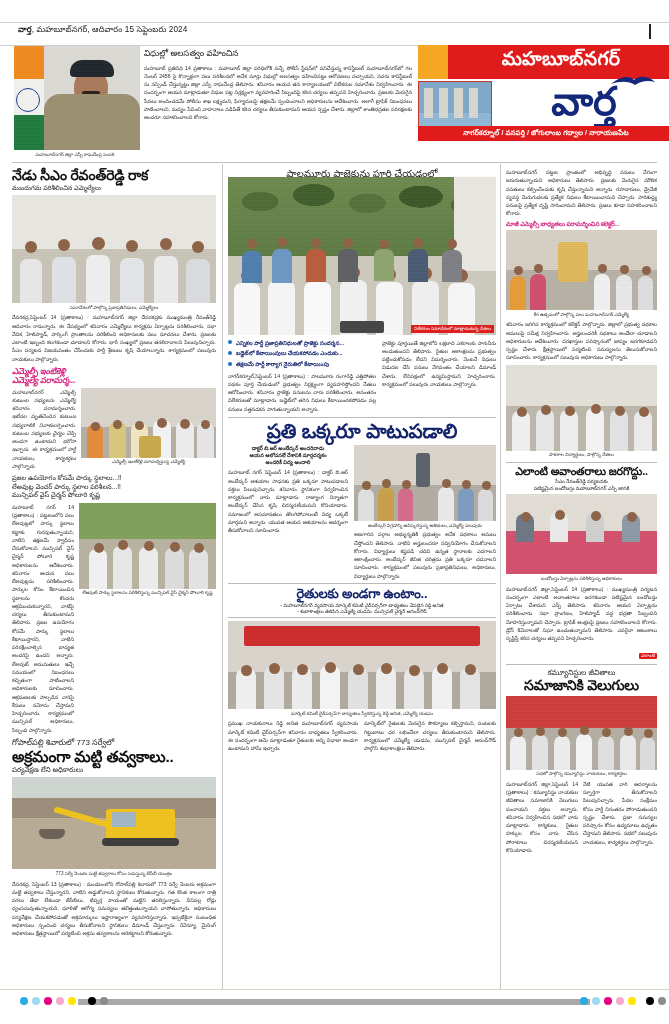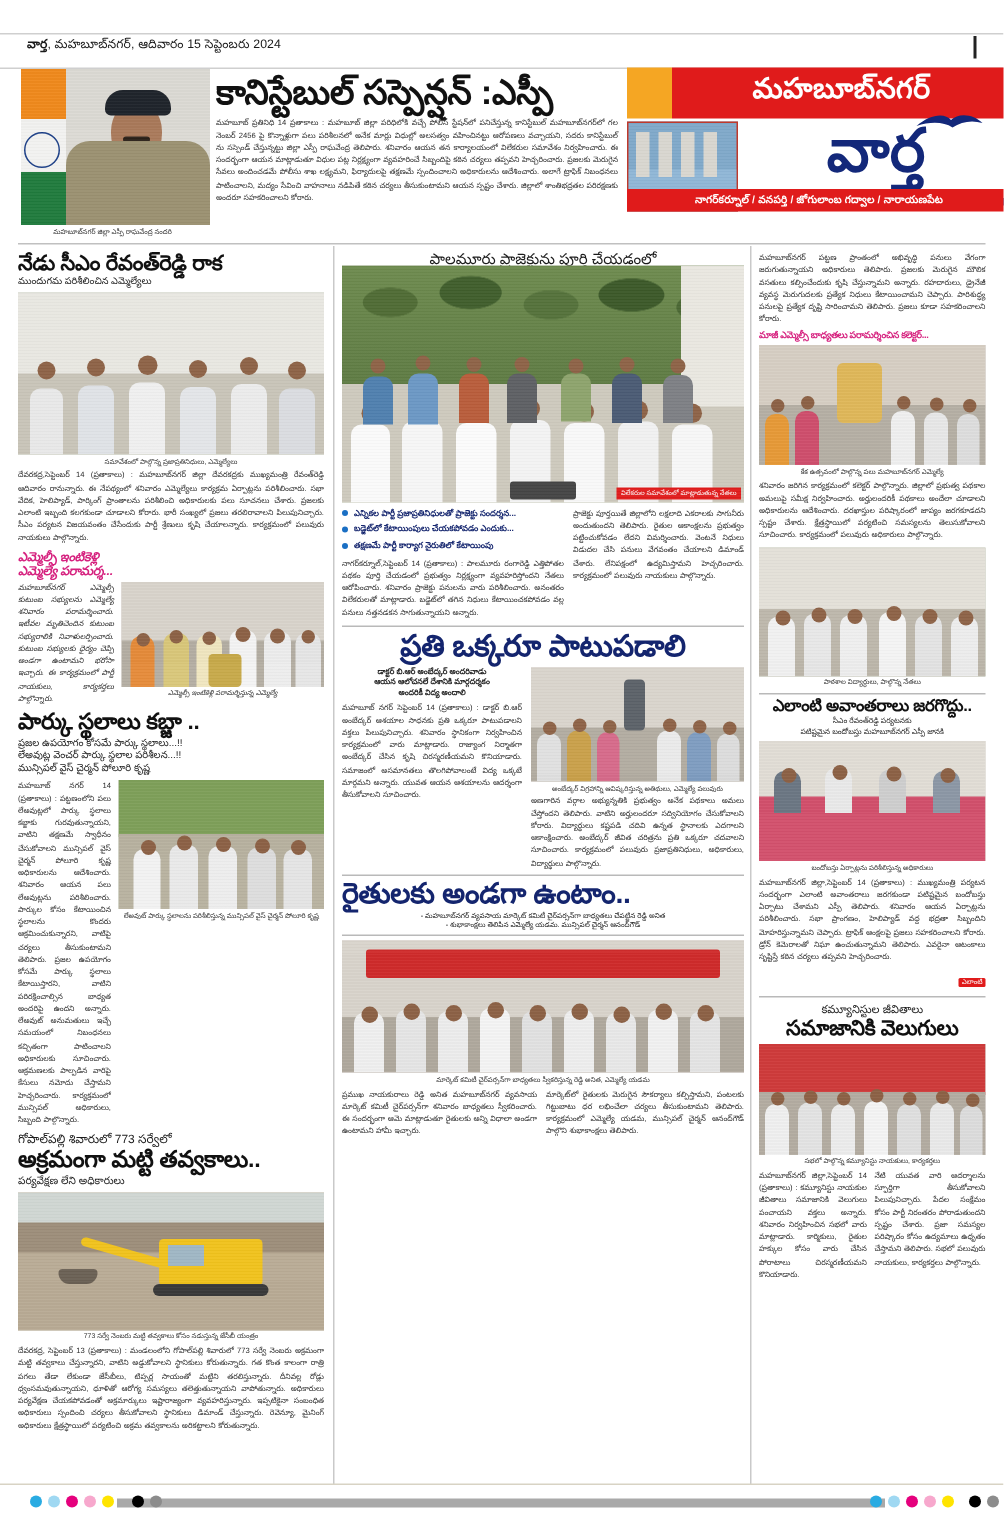--- a/index.html
+++ b/index.html
@@ -125,21 +125,21 @@
       <div class="face"></div>
         <div class="beret"></div>
         <div class="stach"></div>
       <div class="torso"></div>
       <div class="grain"></div>
     </div>
     <div class="photocap">మహబూబ్‌నగర్ జిల్లా ఎస్పీ రాఘవేంద్ర నందరి</div>
   </div>
 
   <div class="col" style="left:144px;top:48px;width:268px;">
-    <div class="hl" style="font-size:23px;margin-top:1px;">కానిస్టేబుల్ సస్పెన్షన్ :ఎస్పీ</div>
+    <div class="kick">విధుల్లో అలసత్వం వహించిన</div>
     <div class="body" style="margin-top:5px;">మహబూబ్ ప్రతినిధి 14 ప్రతాకాలు : మహబూబ్ జిల్లా పరిధిలోకి వచ్చే పోలీస్ స్టేషన్‌లో పనిచేస్తున్న కానిస్టేబుల్ మహబూబ్‌నగర్‌లో గల నెంబర్ 2456 పై కొన్నాళ్లుగా పలు పరిశీలనలో అనేక మార్లు విధుల్లో అలసత్వం వహించినట్టు ఆరోపణలు వచ్చాయని, సదరు కానిస్టేబుల్ ను సస్పెండ్ చేస్తున్నట్టు జిల్లా ఎస్పీ రాఘవేంద్ర తెలిపారు. శనివారం ఆయన తన కార్యాలయంలో విలేకరుల సమావేశం నిర్వహించారు. ఈ సందర్భంగా ఆయన మాట్లాడుతూ విధుల పట్ల నిర్లక్ష్యంగా వ్యవహరించే సిబ్బందిపై కఠిన చర్యలు తప్పవని హెచ్చరించారు. ప్రజలకు మెరుగైన సేవలు అందించడమే పోలీసు శాఖ లక్ష్యమని, ఫిర్యాదులపై తక్షణమే స్పందించాలని అధికారులను ఆదేశించారు. అలాగే ట్రాఫిక్ నిబంధనలు పాటించాలని, మద్యం సేవించి వాహనాలు నడిపితే కఠిన చర్యలు తీసుకుంటామని ఆయన స్పష్టం చేశారు. జిల్లాలో శాంతిభద్రతల పరిరక్షణకు అందరూ సహకరించాలని కోరారు.</div>
   </div>
 
   <div class="mast">
     <div class="orange"></div>
     <div class="redband">
       <span>మహబూబ్‌నగర్</span>
     </div>
     <div class="dam">
       <div class="water"></div>
@@ -213,21 +213,20 @@
             <div class="head" style="left:120px;top:32px;width:9px;height:9px;"></div>
             <div style="position:absolute;left:58px;bottom:0;width:22px;height:22px;background:#c7a94a;border-radius:3px;"></div>
             <div class="grain"></div>
           </div>
           <div class="photocap">ఎమ్మెల్సీ ఇంటికెళ్లి పరామర్శిస్తున్న ఎమ్మెల్యే</div>
         </div>
       </div>
     </div>
 
     <div style="margin-top:4px;">
-      <div class="hl" style="font-size:15px;">పార్కు స్థలాలు కబ్జా ..</div>
       <div class="sub" style="font-size:6.6px;margin-top:1.5px;">ప్రజల ఉపయోగం కోసమే పార్కు స్థలాలు...!!</div>
       <div class="sub" style="font-size:6.6px;">లేఅవుట్ల వెంచర్ పార్కు స్థలాల పరిశీలన...!!</div>
       <div class="sub" style="font-size:6.6px;">మున్సిపల్ వైస్ చైర్మన్ పోలూరి కృష్ణ</div>
       <div style="display:flex;gap:5px;margin-top:3px;">
         <div class="body" style="width:62px;">మహబూబ్ నగర్ 14 (ప్రతాకాలు) : పట్టణంలోని పలు లేఅవుట్లలో పార్కు స్థలాలు కబ్జాకు గురవుతున్నాయని, వాటిని తక్షణమే స్వాధీనం చేసుకోవాలని మున్సిపల్ వైస్ చైర్మన్ పోలూరి కృష్ణ అధికారులను ఆదేశించారు. శనివారం ఆయన పలు లేఅవుట్లను పరిశీలించారు. పార్కుల కోసం కేటాయించిన స్థలాలను కొందరు ఆక్రమించుకున్నారని, వాటిపై చర్యలు తీసుకుంటామని తెలిపారు. ప్రజల ఉపయోగం కోసమే పార్కు స్థలాలు కేటాయిస్తారని, వాటిని పరిరక్షించాల్సిన బాధ్యత అందరిపై ఉందని అన్నారు. లేఅవుట్ అనుమతులు ఇచ్చే సమయంలో నిబంధనలు కచ్చితంగా పాటించాలని అధికారులకు సూచించారు. ఆక్రమణలకు పాల్పడిన వారిపై కేసులు నమోదు చేస్తామని హెచ్చరించారు. కార్యక్రమంలో మున్సిపల్ అధికారులు, సిబ్బంది పాల్గొన్నారు.</div>
         <div style="width:137px;">
           <div class="photo grp" style="width:137px;height:86px;">
             <div style="position:absolute;left:0;top:0;right:0;height:44%;background:#7fa05a;"></div>
             <div style="position:absolute;left:0;bottom:0;right:0;height:58%;background:#b8b2a0;"></div>
             <div class="person" style="left:10px;width:18px;height:40px;background:#f2f2f2;"></div>
@@ -363,21 +362,21 @@
           </div>
           <div class="photocap">అంబేద్కర్ విగ్రహాన్ని ఆవిష్కరిస్తున్న అతిథులు, ఎమ్మెల్యే పలువురు</div>
           <div class="body" style="margin-top:2px;">అణగారిన వర్గాల అభ్యున్నతికి ప్రభుత్వం అనేక పథకాలు అమలు చేస్తోందని తెలిపారు. వాటిని అర్హులందరూ సద్వినియోగం చేసుకోవాలని కోరారు. విద్యార్థులు కష్టపడి చదివి ఉన్నత స్థానాలకు ఎదగాలని ఆకాంక్షించారు. అంబేద్కర్ జీవిత చరిత్రను ప్రతి ఒక్కరూ చదవాలని సూచించారు. కార్యక్రమంలో పలువురు ప్రజాప్రతినిధులు, అధికారులు, విద్యార్థులు పాల్గొన్నారు.</div>
         </div>
       </div>
     </div>
 
     <div class="rule" style="margin-top:3px;"></div>
 
     <div style="margin-top:3px;">
-      <div class="hl navy" style="font-size:19px;text-align:left;">రైతులకు అండగా ఉంటాం..</div>
+      <div class="hl navy" style="font-size:13px;text-align:center;">రైతులకు అండగా ఉంటాం..</div>
       <div class="sub" style="font-size:4.8px;text-align:center;margin-top:2px;">- మహబూబ్‌నగర్ వ్యవసాయ మార్కెట్ కమిటీ చైర్‌పర్సన్‌గా బాధ్యతలు చేపట్టిన రెడ్డి అనిత</div>
       <div class="sub" style="font-size:4.8px;text-align:center;">- శుభాకాంక్షలు తెలిపిన ఎమ్మెల్యే యడమ. మున్సిపల్ చైర్మన్ ఆనంద్‌గౌడ్</div>
       <div class="rule" style="margin-top:2px;"></div>
       <div class="photo ev" style="width:268px;height:88px;margin-top:3px;">
         <div class="back"></div>
         <div class="banner"></div>
         <div style="position:absolute;left:0;bottom:0;right:0;height:42%;background:#b0a99e;"></div>
         <div class="person" style="left:8px;width:20px;height:40px;background:#f0f0f0;"></div>
         <div class="head" style="left:13px;top:44px;width:11px;height:11px;"></div>
         <div class="person" style="left:36px;width:20px;height:42px;background:#e6e6e6;"></div>

